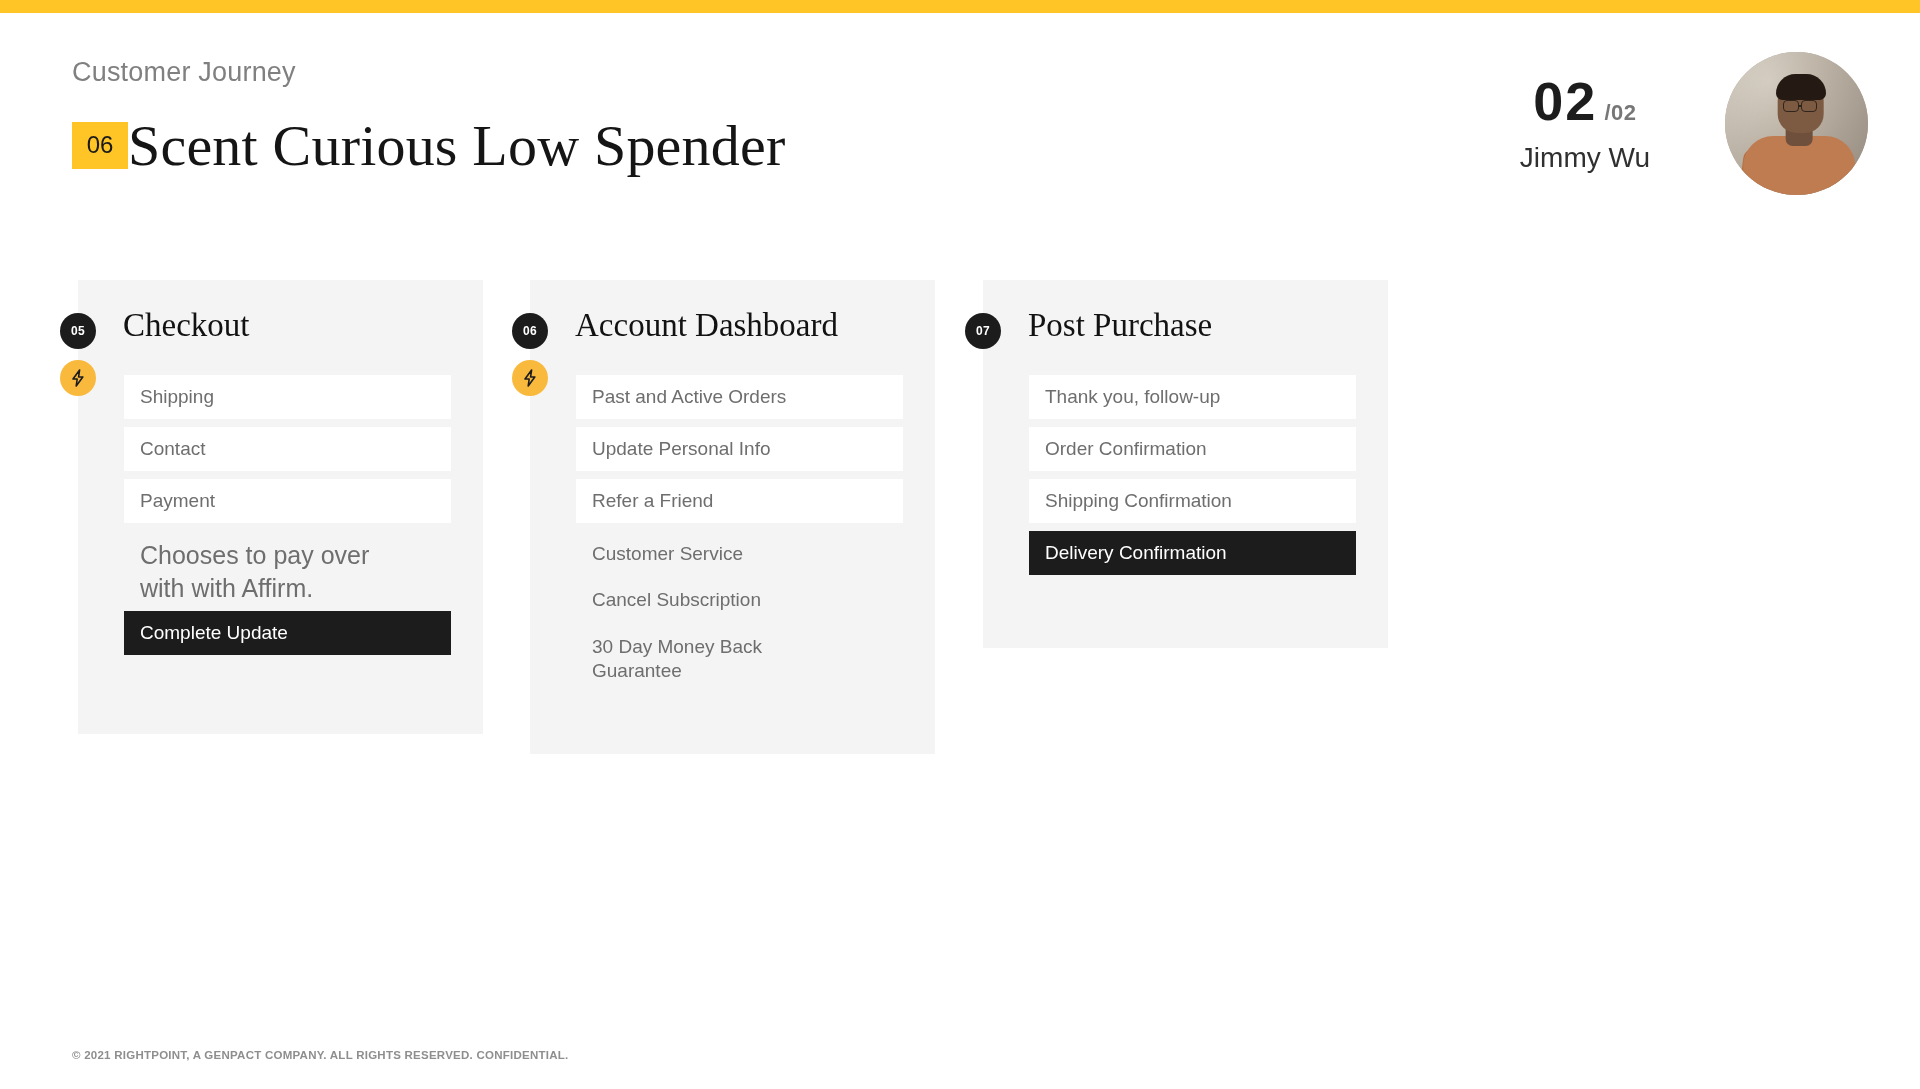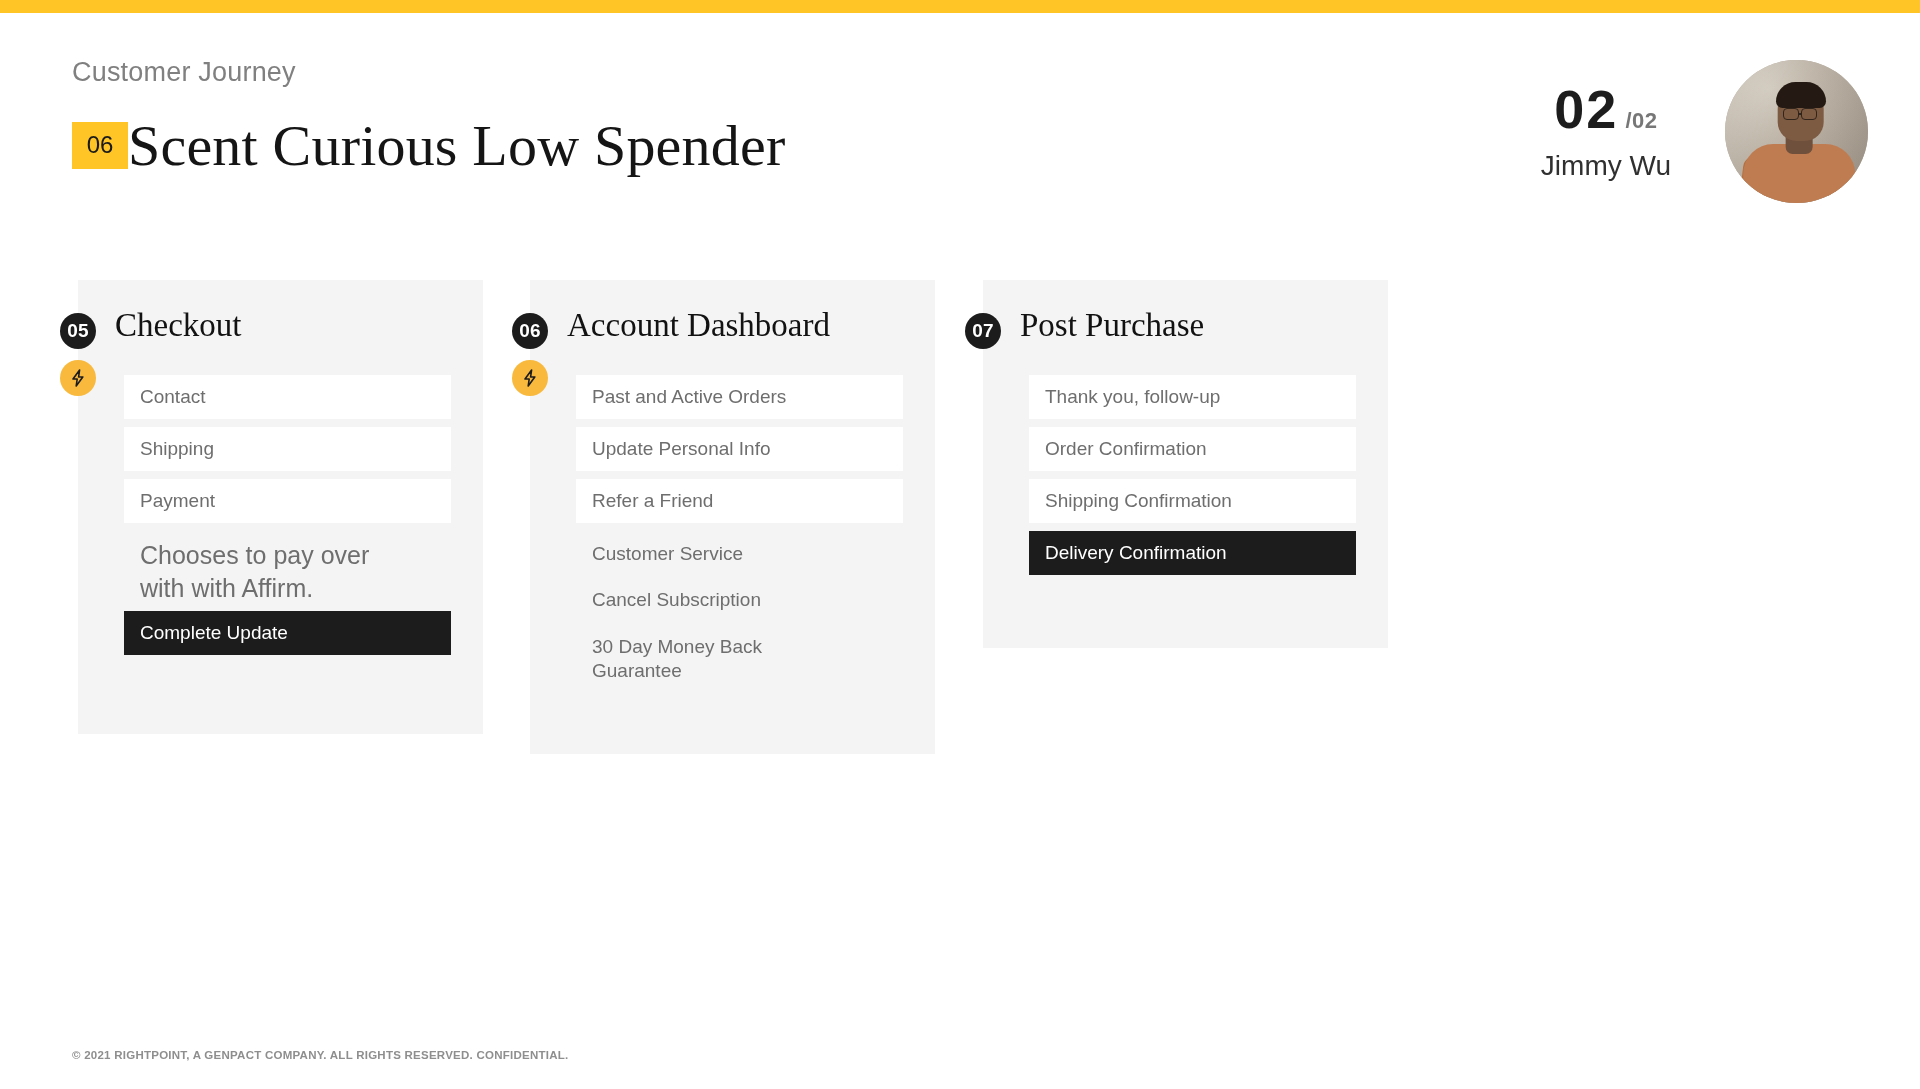--- a/index.html
+++ b/index.html
@@ -70,24 +70,25 @@
     font-size: 58px;
     font-weight: 400;
     color: #151515;
     letter-spacing: 0.2px;
     white-space: nowrap;
   }
 
   
   .header-right {
     position: absolute;
-    top: 60px;
+    top: 52px;
     right: 52px;
     display: flex;
     align-items: center;
+    gap: 21px;
   }
 
   .page-meta {
     text-align: center;
     margin-right: 54px;
   }
 
   .page-num-line {
     display: flex;
     align-items: baseline;
@@ -229,21 +230,21 @@
 
   .step-badge {
     position: absolute;
     left: -18px;
     top: 33px;
     width: 36px;
     height: 36px;
     border-radius: 50%;
     background: #1c1c1c;
     color: #ffffff;
-    font-size: 19px;
+    font-size: 12px;
     font-weight: bold;
     display: flex;
     align-items: center;
     justify-content: center;
     letter-spacing: 0.3px;
   }
 
   .bolt-badge {
     position: absolute;
     left: -18px;
@@ -253,21 +254,21 @@
     border-radius: 50%;
     background: #F8B93C;
     display: flex;
     align-items: center;
     justify-content: center;
   }
   .bolt-badge svg { display: block; }
 
   .card-title {
     position: absolute;
-    left: 37px;
+    left: 45px;
     top: 27px;
     font-family: "Liberation Serif", serif;
     font-size: 33px;
     color: #121212;
     font-weight: 400;
     white-space: nowrap;
   }
 
   .card-body {
     padding: 0 32px 0 46px;
@@ -361,22 +362,22 @@
       <div class="card-head">
         <div class="step-badge">05</div>
         <div class="bolt-badge">
           <svg width="16" height="18" viewBox="0 0 16 18" aria-hidden="true">
             <path d="M9.6 1 3 10h4.2l-1 7 6.6-9H8.6z" fill="none" stroke="#1c1c1c" stroke-width="1.6" stroke-linejoin="round"></path>
           </svg>
         </div>
         <div class="card-title">Checkout</div>
       </div>
       <div class="card-body">
+        <div class="row">Shipping</div>
         <div class="row">Contact</div>
-        <div class="row">Shipping</div>
         <div class="row">Payment</div>
         <div class="note">Chooses to pay over with with Affirm.</div>
         <div class="row dark">Complete Update</div>
       </div>
     </div>
 
     <div class="card card-2">
       <div class="card-head">
         <div class="step-badge">06</div>
         <div class="bolt-badge">

